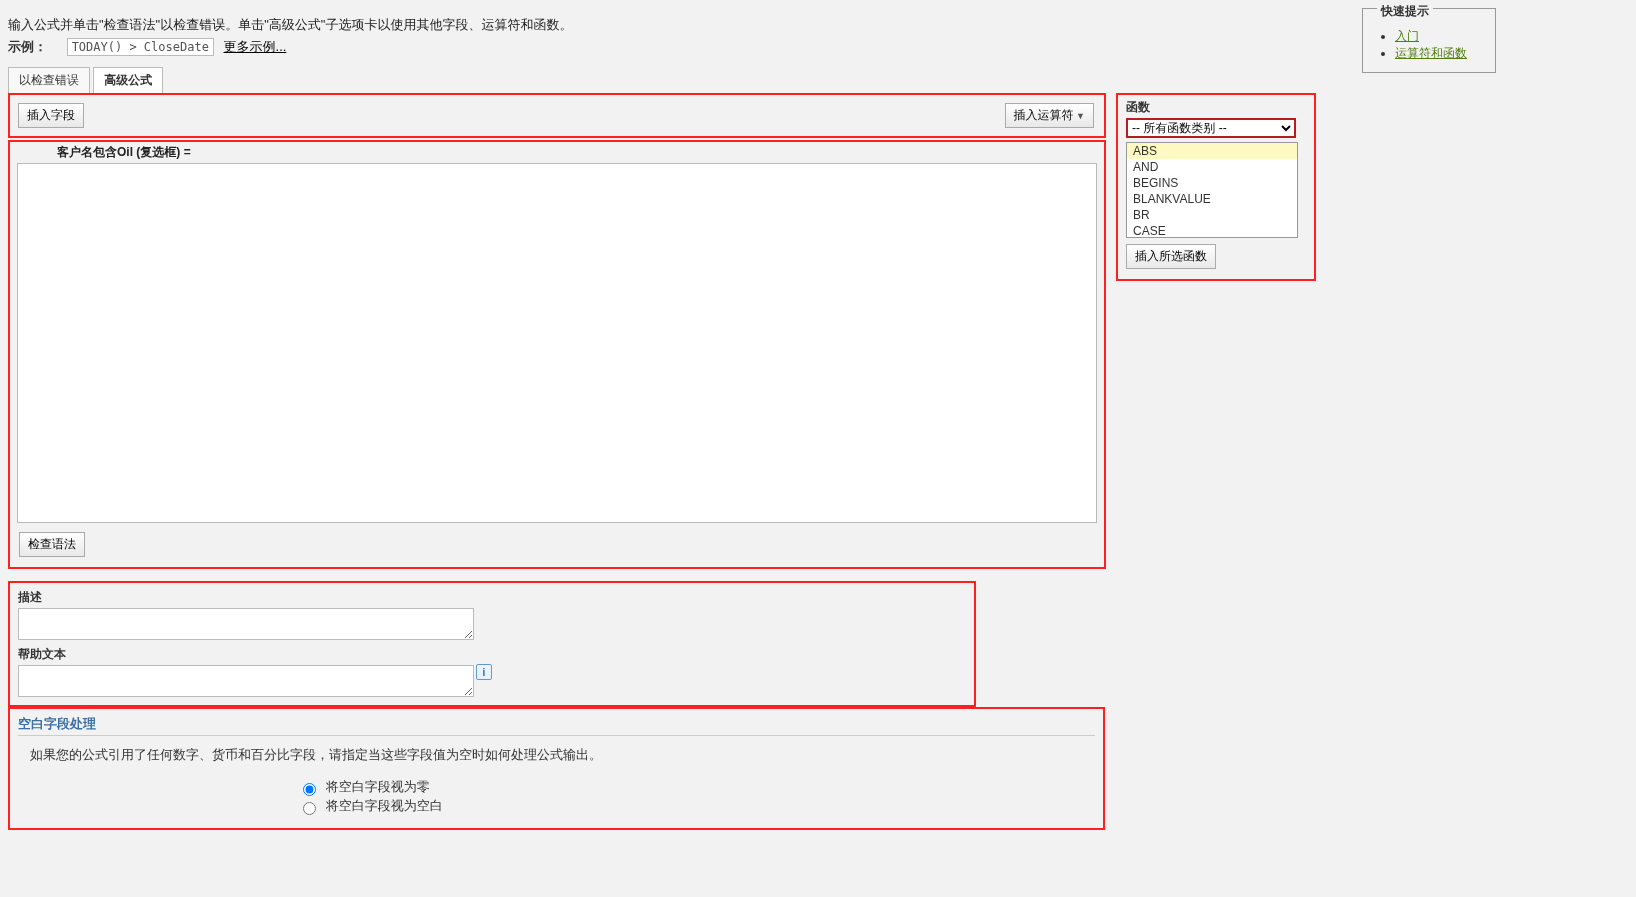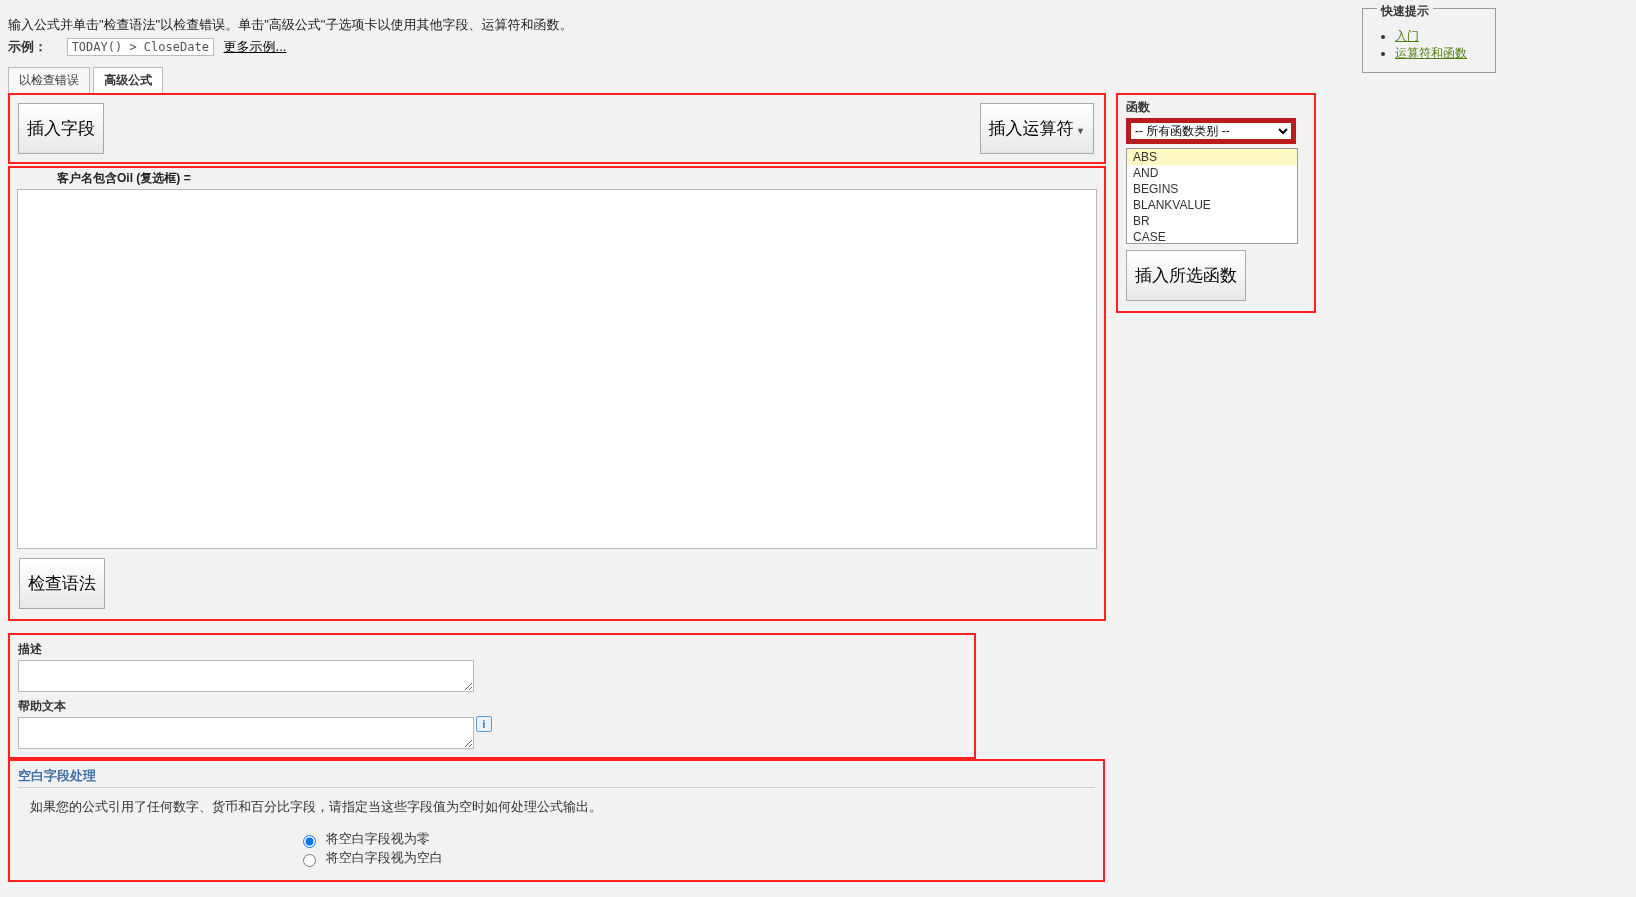--- a/index.html
+++ b/index.html
@@ -72,22 +72,22 @@
     font-weight: bold;
   }
   .main-row { display: flex; gap: 10px; margin-top: 0; }
   .formula-col { flex: 0 0 1095px; }
   .func-col { flex: 0 0 200px; }
   .red-box { border: 2px solid #ff2020; background: #f3f2f2; box-sizing: border-box; }
   .toolbar-box { padding: 8px; position: relative; }
   .btn {
     border: 1px solid #aaa;
     background: linear-gradient(#fff,#e8e8e8);
-    font-size: 17px;
-    padding: 13px 8px;
+    font-size: 12px;
+    padding: 3px 8px;
     cursor: pointer;
   }
   .btn-caret::after {
     content: " ▼";
     font-size: 9px;
     color: #555;
   }
   .insert-op {
     position: absolute;
     right: 10px;
@@ -112,21 +112,21 @@
     resize: none;
     box-sizing: border-box;
   }
   .check-row { padding: 6px 8px 2px 8px;}
   .func-panel { padding: 4px 8px 10px 8px; }
   .func-title { font-weight: bold; font-size: 12px; margin-bottom: 2px;}
   .func-select {
     width: 170px;
     font-size: 12px;
     margin-bottom: 4px;
-    border: 5px solid #b91c1c;
+    border: 2px solid #b91c1c;
     background: #fff;
   }
   .func-list {
     width: 170px;
     height: 94px;
     border: 1px solid #999;
     background: #fff;
     overflow-y: scroll;
     font-size: 12px;
   }

